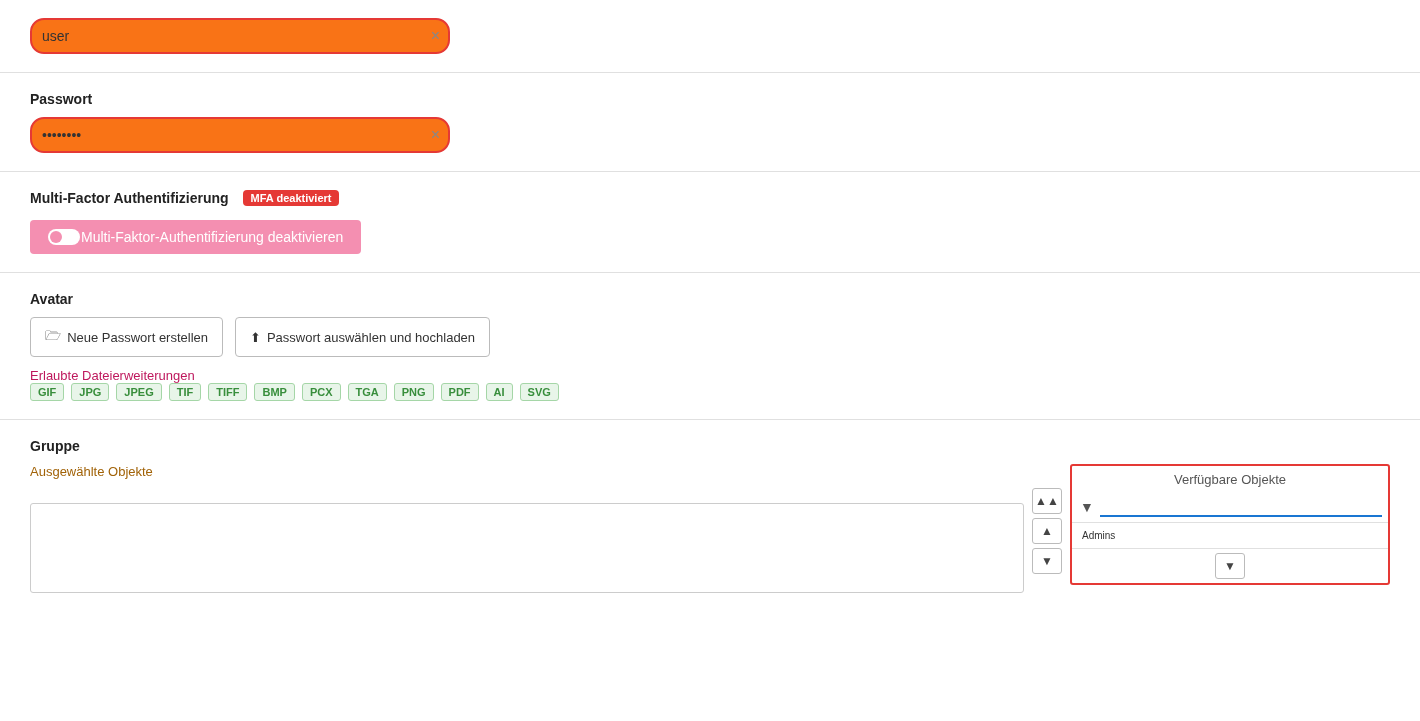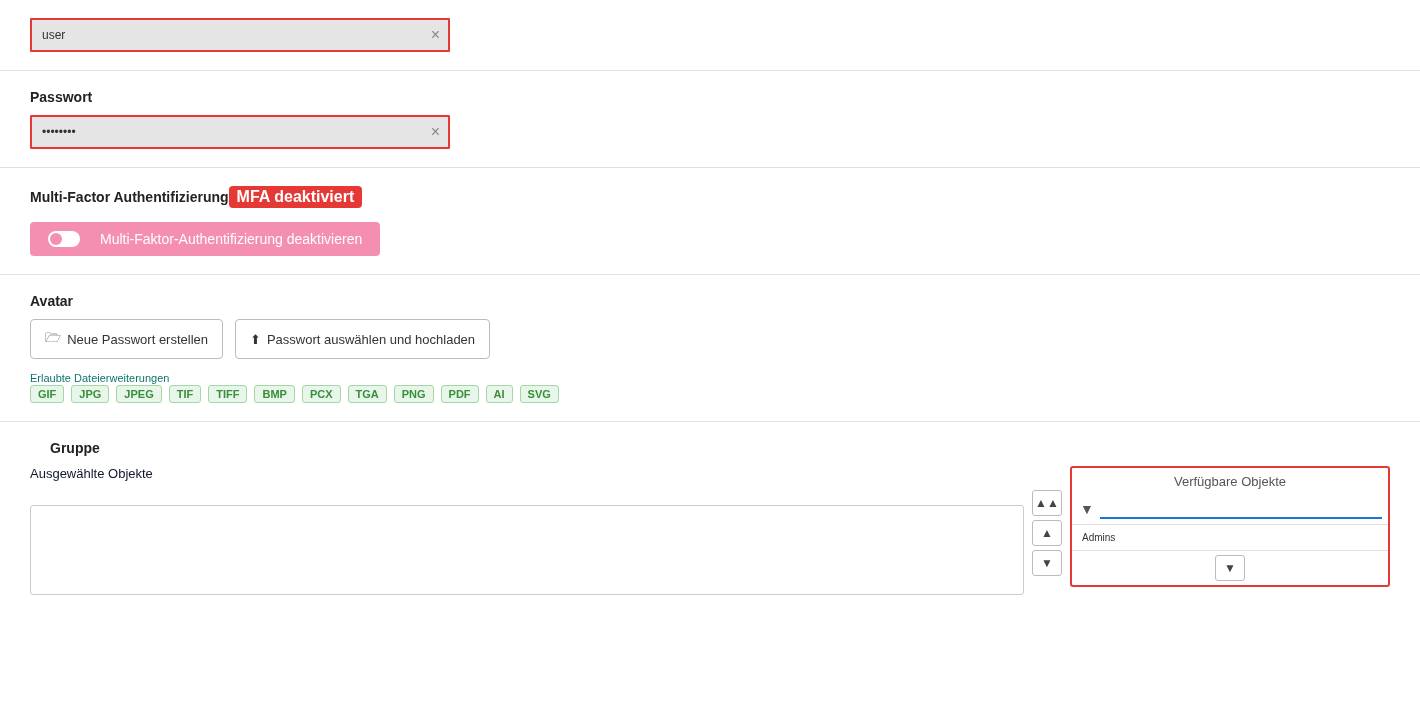--- a/index.html
+++ b/index.html
@@ -26,59 +26,60 @@
       color: #222;
     }
     .input-wrapper {
       position: relative;
       display: inline-block;
       width: 420px;
     }
     .form-input {
       width: 100%;
       border: 2px solid #e53935;
-      border-radius: 1px;
+      border-radius: 14px;
       padding: 8px 36px 8px 10px;
-      font-size: 12px;
+      font-size: 14px;
       color: #333;
       outline: none;
-      background: #e5e5e5;
+      background: #f97316;
     }
     .clear-btn {
       position: absolute;
       right: 8px;
       top: 50%;
       transform: translateY(-50%);
       background: none;
       border: none;
       cursor: pointer;
       color: #888;
       font-size: 16px;
       line-height: 1;
       padding: 0 2px;
     }
 
     
     .mfa-row {
       display: flex;
       align-items: center;
+      gap: 14px;
       margin-bottom: 14px;
     }
     .mfa-badge {
       background: #e53935;
       color: #fff;
-      font-size: 16px;
+      font-size: 11px;
       font-weight: bold;
       border-radius: 4px;
       padding: 2px 8px;
     }
     .mfa-toggle-btn {
       display: flex;
       align-items: center;
-      gap: 20px;
+      gap: 1px;
       background: #f48fb1;
       color: #fff;
       border: none;
       border-radius: 4px;
       padding: 9px 18px;
       font-size: 14px;
       cursor: pointer;
     }
     .toggle-icon {
       display: inline-block;
@@ -112,22 +113,22 @@
       gap: 6px;
       background: #fff;
       border: 1px solid #bbb;
       border-radius: 4px;
       padding: 8px 14px;
       font-size: 13px;
       cursor: pointer;
       color: #333;
     }
     .file-ext-link {
-      color: #0f766e;
-      font-size: 11px;
+      color: #be185d;
+      font-size: 13px;
       margin-bottom: 8px;
       cursor: pointer;
       text-decoration: none;
     }
     .ext-badges {
       display: flex;
       gap: 7px;
       flex-wrap: wrap;
     }
     .ext-badge {
@@ -142,33 +143,32 @@
 
     
     .gruppe-section {
       padding: 18px 30px 0 30px;
     }
     .gruppe-title {
       font-weight: bold;
       font-size: 14px;
       margin-bottom: 10px;
       color: #222;
-      margin-left: 20px;
     }
     .gruppe-layout {
       display: flex;
       gap: 0;
       align-items: flex-start;
     }
     .selected-panel {
       flex: 1;
     }
     .panel-header {
       font-size: 13px;
-      color: #0f172a;
+      color: #a16207;
       margin-bottom: 24px;
     }
     .selected-listbox {
       width: 100%;
       min-height: 90px;
       border: 1px solid #ccc;
       border-radius: 3px;
       background: #fff;
       padding: 4px;
     }

